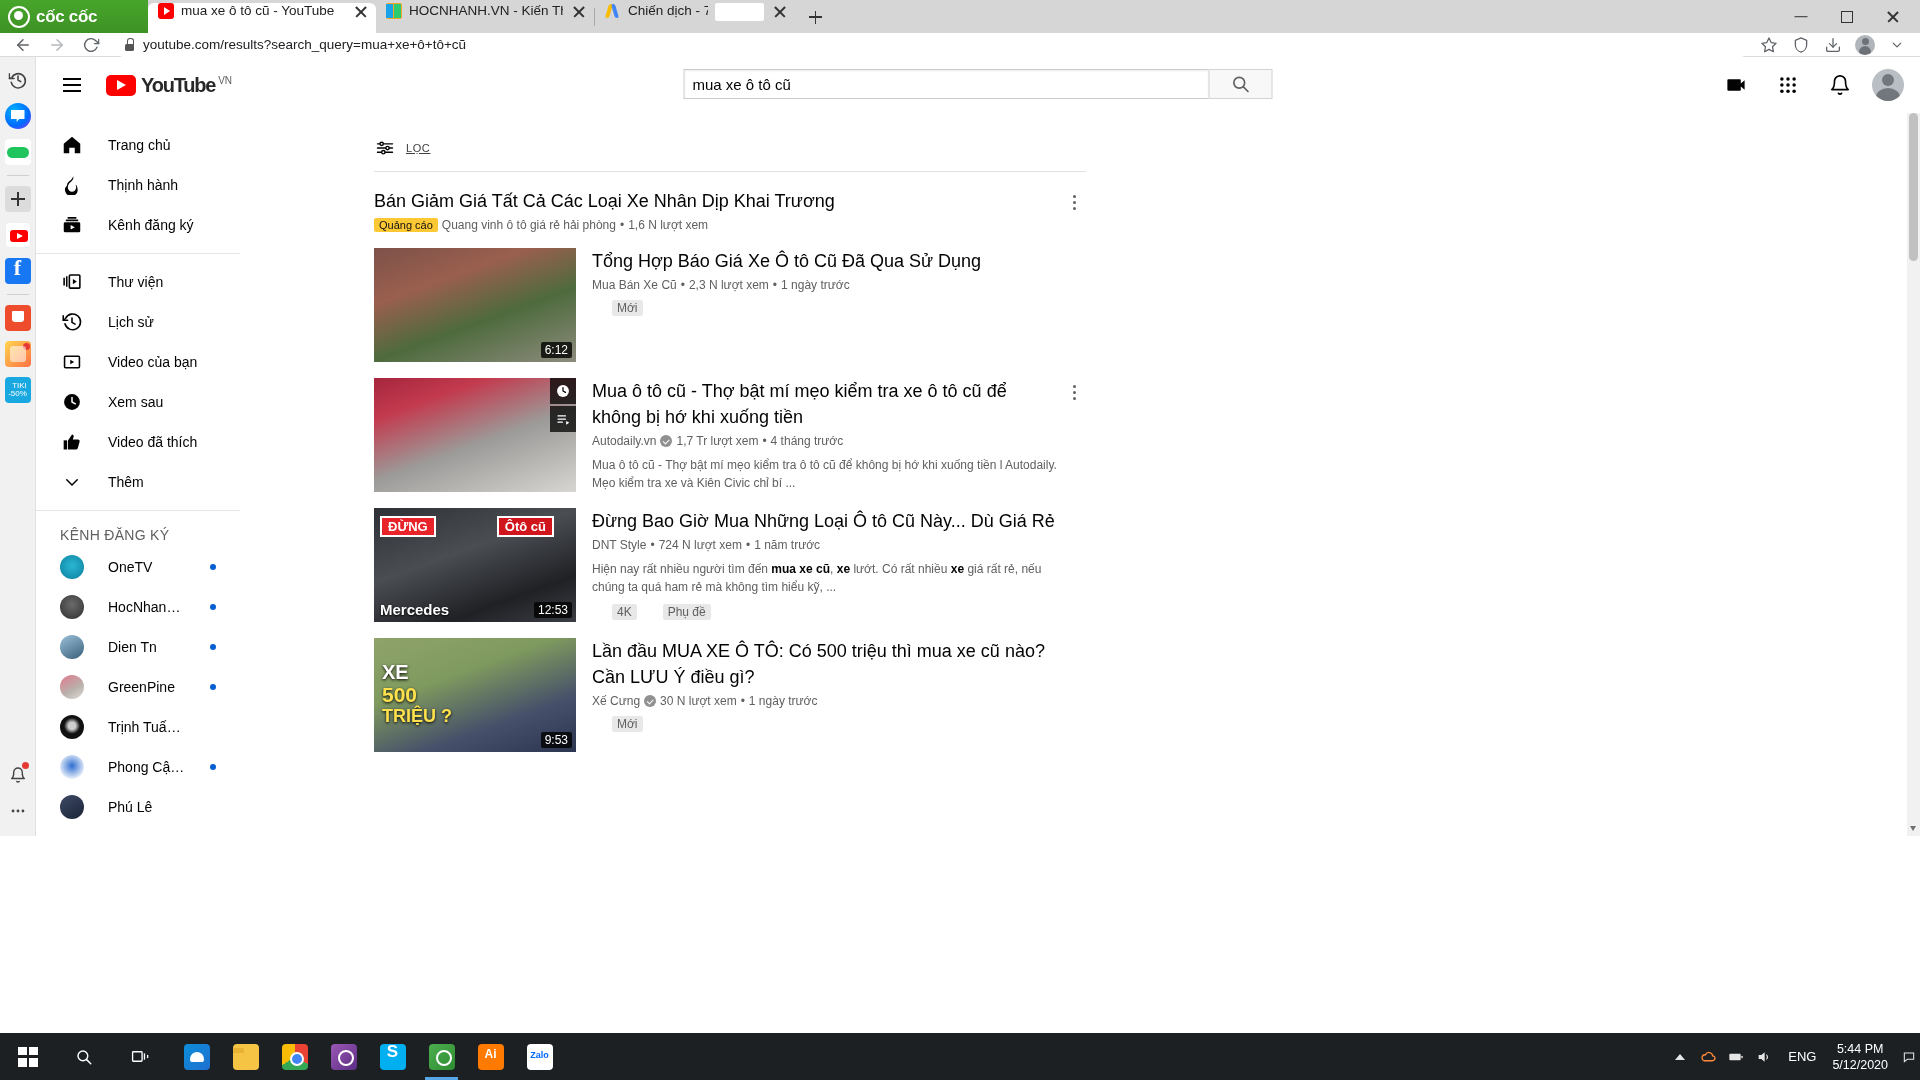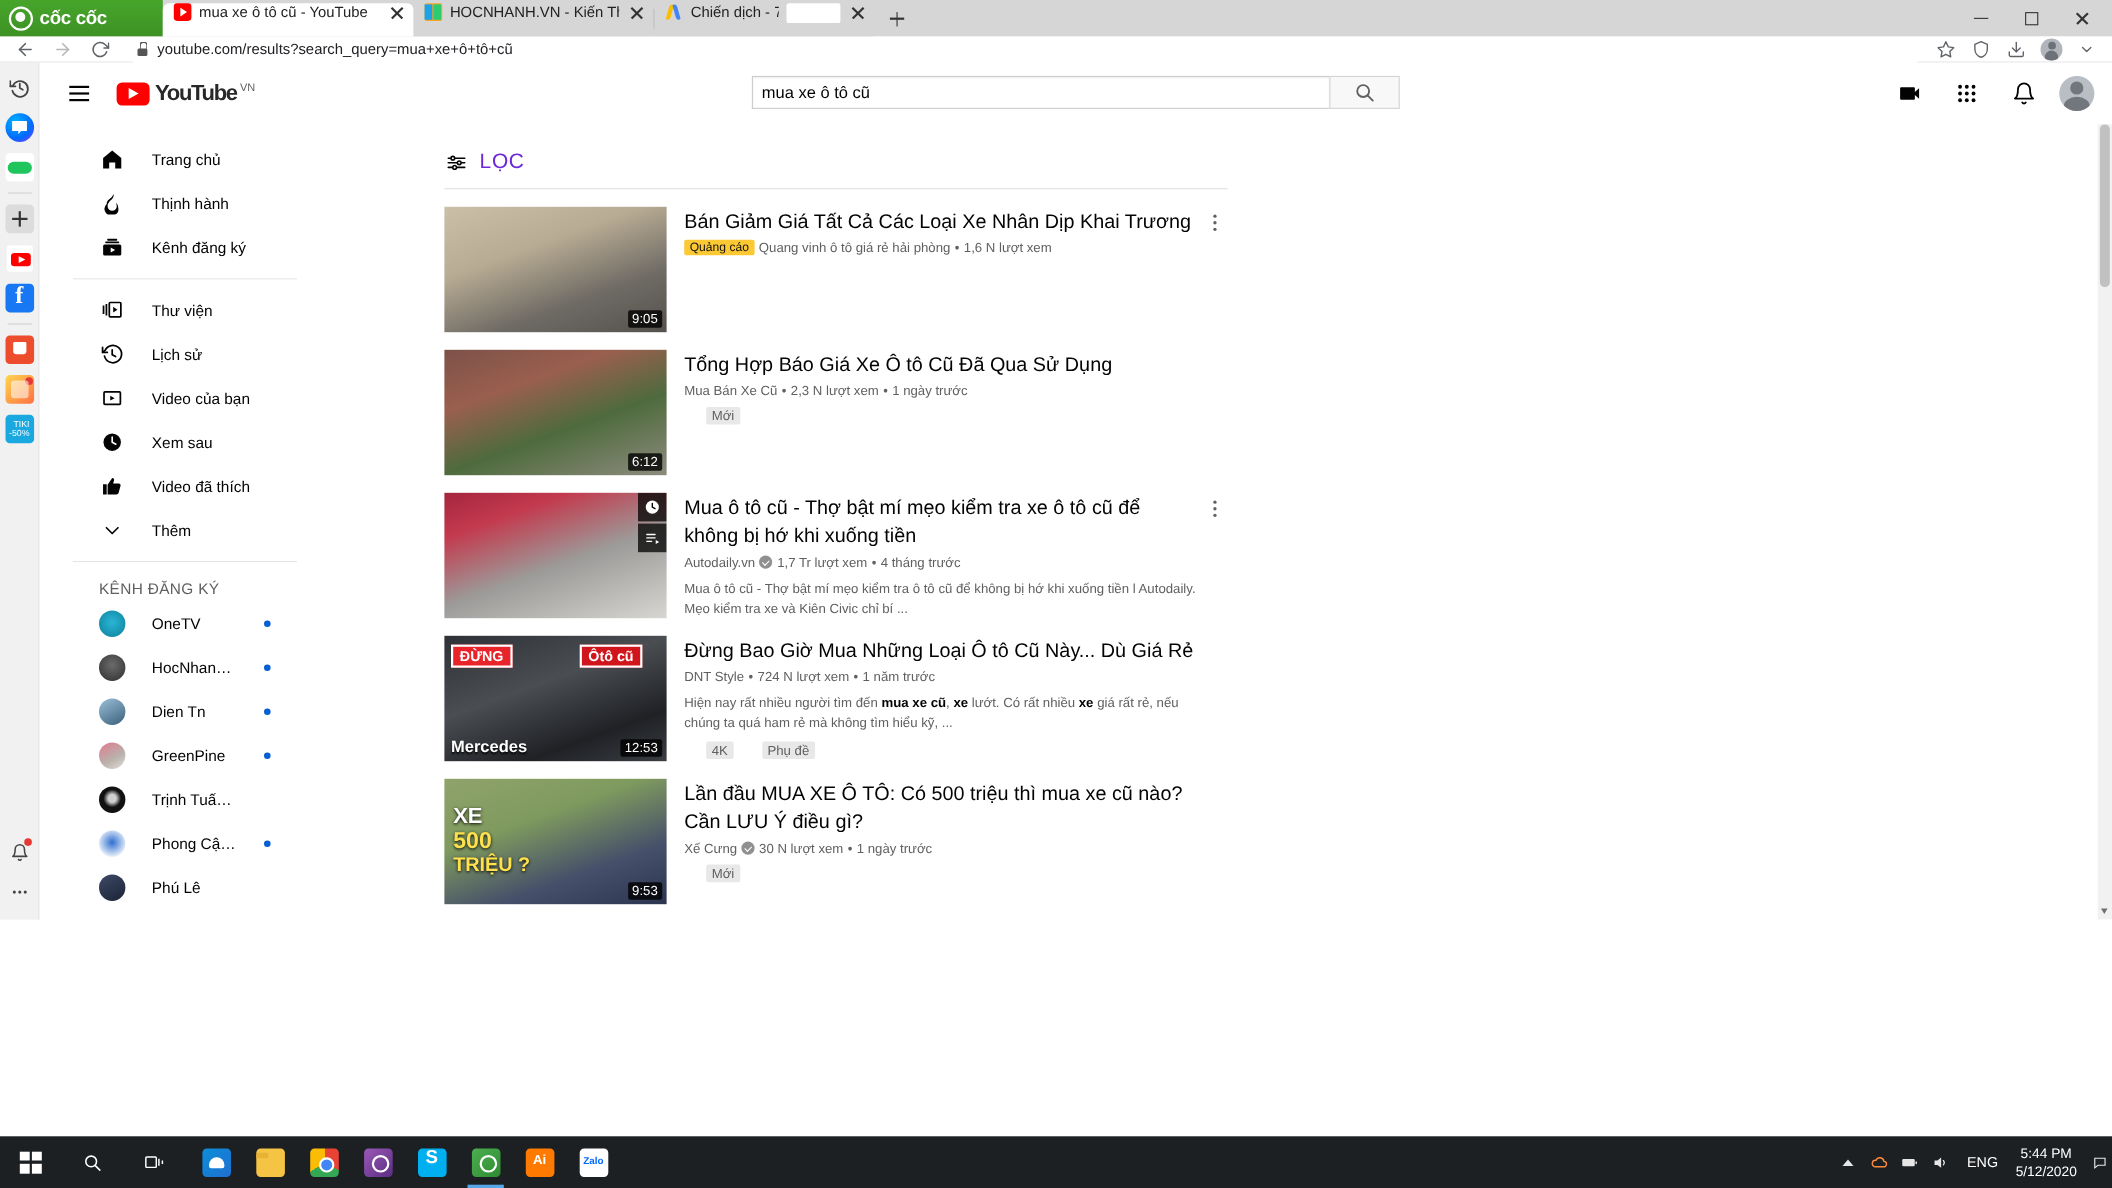--- a/index.html
+++ b/index.html
@@ -188,21 +188,21 @@
   .hd-avatar { width:32px; height:32px; border-radius:50%; background:#b9bec4; position:relative;
      overflow:hidden; cursor:pointer; }
   .hd-avatar::before{content:''; position:absolute; left:10px; top:5px; width:12px; height:12px;
      border-radius:50%; background:#72777d;}
   .hd-avatar::after{content:''; position:absolute; left:4px; top:19px; width:24px; height:18px;
      border-radius:50% 50% 0 0; background:#72777d;}
 
   .ytbody { display:flex; height: calc(779px - 56px); }
 
   
-  .ytside { width: 204px; flex:0 0 204px; padding-top: 4px; overflow:hidden;margin-left:30px; }
+  .ytside { width: 204px; flex:0 0 204px; padding-top: 4px; overflow:hidden; }
   .sec { padding: 8px 0; border-bottom:1px solid #e5e5e5; }
   .snav {
     height: 40px; display:flex; align-items:center; gap: 24px; padding: 0 24px;
     font-size: 14px; color:#030303; cursor:pointer;
   }
   .snav .ic { width:24px; height:24px; position:relative; flex:0 0 24px; color:#030303; }
   .snav .ic svg { position:absolute; left:50%; top:50%; transform:translate(-50%,-50%); }
   .snav .lb { white-space:nowrap; overflow:hidden; text-overflow:ellipsis; }
   .sec-title { font-size:14px; color:#606060; font-weight:500; padding: 8px 24px 4px; letter-spacing:.3px;}
   .chan { height:40px; display:flex; align-items:center; gap:24px; padding:0 24px; cursor:pointer; font-size:14px;}
@@ -212,21 +212,21 @@
   .chan .dot { width:6px; height:6px; border-radius:50%; background:#065fd4; flex:0 0 6px; }
   .chan .dot.off { background:transparent; }
 
   
   .ytmain { flex:1 1 auto; padding: 24px 0 0 0; overflow:hidden; position:relative; }
   .results { width: 712px; margin-left: 134px; }
   .filterbar { display:flex; align-items:center; gap:10px; padding-bottom: 12px;
      border-bottom:1px solid #e0e0e0; margin-bottom: 16px; cursor:pointer; }
   .filterbar .ic { width:22px; height:22px; position:relative; }
   .filterbar .ic svg{position:absolute; left:50%; top:50%; transform:translate(-50%,-50%);}
-  .filterbar .lb { font-size:19px; font-weight:500; color:#6d28d9; letter-spacing:.6px;}
+  .filterbar .lb { font-size:11px; font-weight:500; color:#404040; letter-spacing:.6px;text-decoration:underline;}
 
   .vrow { display:flex; gap: 16px; margin-bottom: 16px; position:relative; }
   .thumb { width: 202px; height: 114px; flex:0 0 202px; position:relative;
      border-radius:0; overflow:hidden; background:#888; cursor:pointer;}
   .thumb .dur { position:absolute; right:4px; bottom:4px; background:rgba(0,0,0,.8);
      color:#fff; font-size:12px; font-weight:500; padding:1px 4px; border-radius:2px; }
   .thumb .hov { position:absolute; right:0; top:0; display:flex; flex-direction:column; }
   .thumb .hov .b { width:26px; height:26px; background:rgba(0,0,0,.75); position:relative; margin-bottom:2px;}
   .thumb .hov .b svg{position:absolute; left:50%; top:50%; transform:translate(-50%,-50%);}
   .vinfo { flex:1 1 auto; min-width:0; padding-right: 26px; }
@@ -656,23 +656,20 @@
                     <line x1="3" y1="17" x2="21" y2="17"></line>
                   <circle cx="8" cy="7" r="2" fill="#fff"></circle>
                     <circle cx="15" cy="12" r="2" fill="#fff"></circle>
                     <circle cx="10" cy="17" r="2" fill="#fff"></circle>
                   </svg>
               </span>
               <span class="lb">LỌC</span>
             </div>
 
             <div class="vrow">
-              <div class="thumb" style="background:linear-gradient(160deg,#cbbfa8 0%,#b8ab93 35%,#6e6a64 70%,#55514c 100%)">
-                <span class="dur">9:05</span>
-              </div>
               <div class="vinfo">
                 <div class="vtitle">Bán Giảm Giá Tất Cả Các Loại Xe Nhân Dịp Khai Trương</div>
                 <div class="vmeta">
                   <span class="badge-ad">Quảng cáo</span>
                   <span>Quang vinh ô tô giá rẻ hải phòng</span>
                   <span>•</span>
                   <span>1,6 N lượt xem</span>
                 </div>
               </div>
               <div class="kebab">

